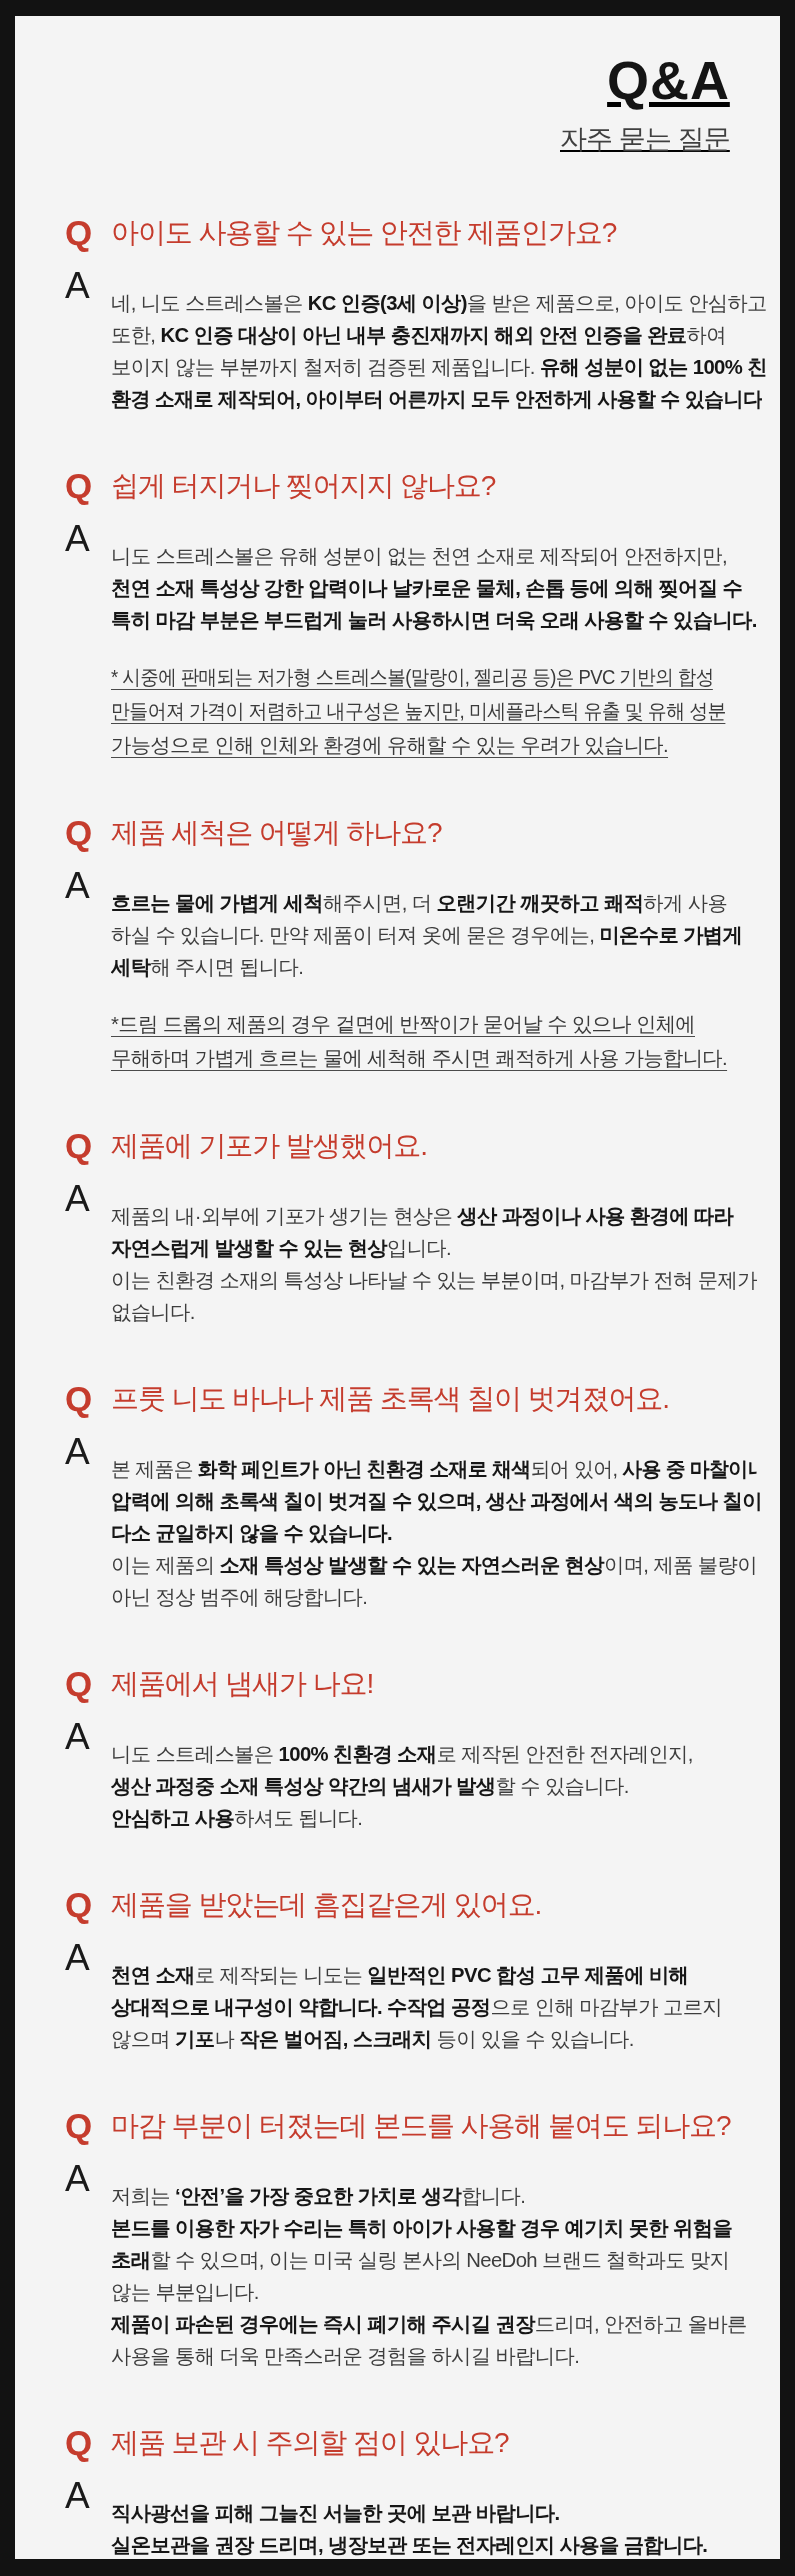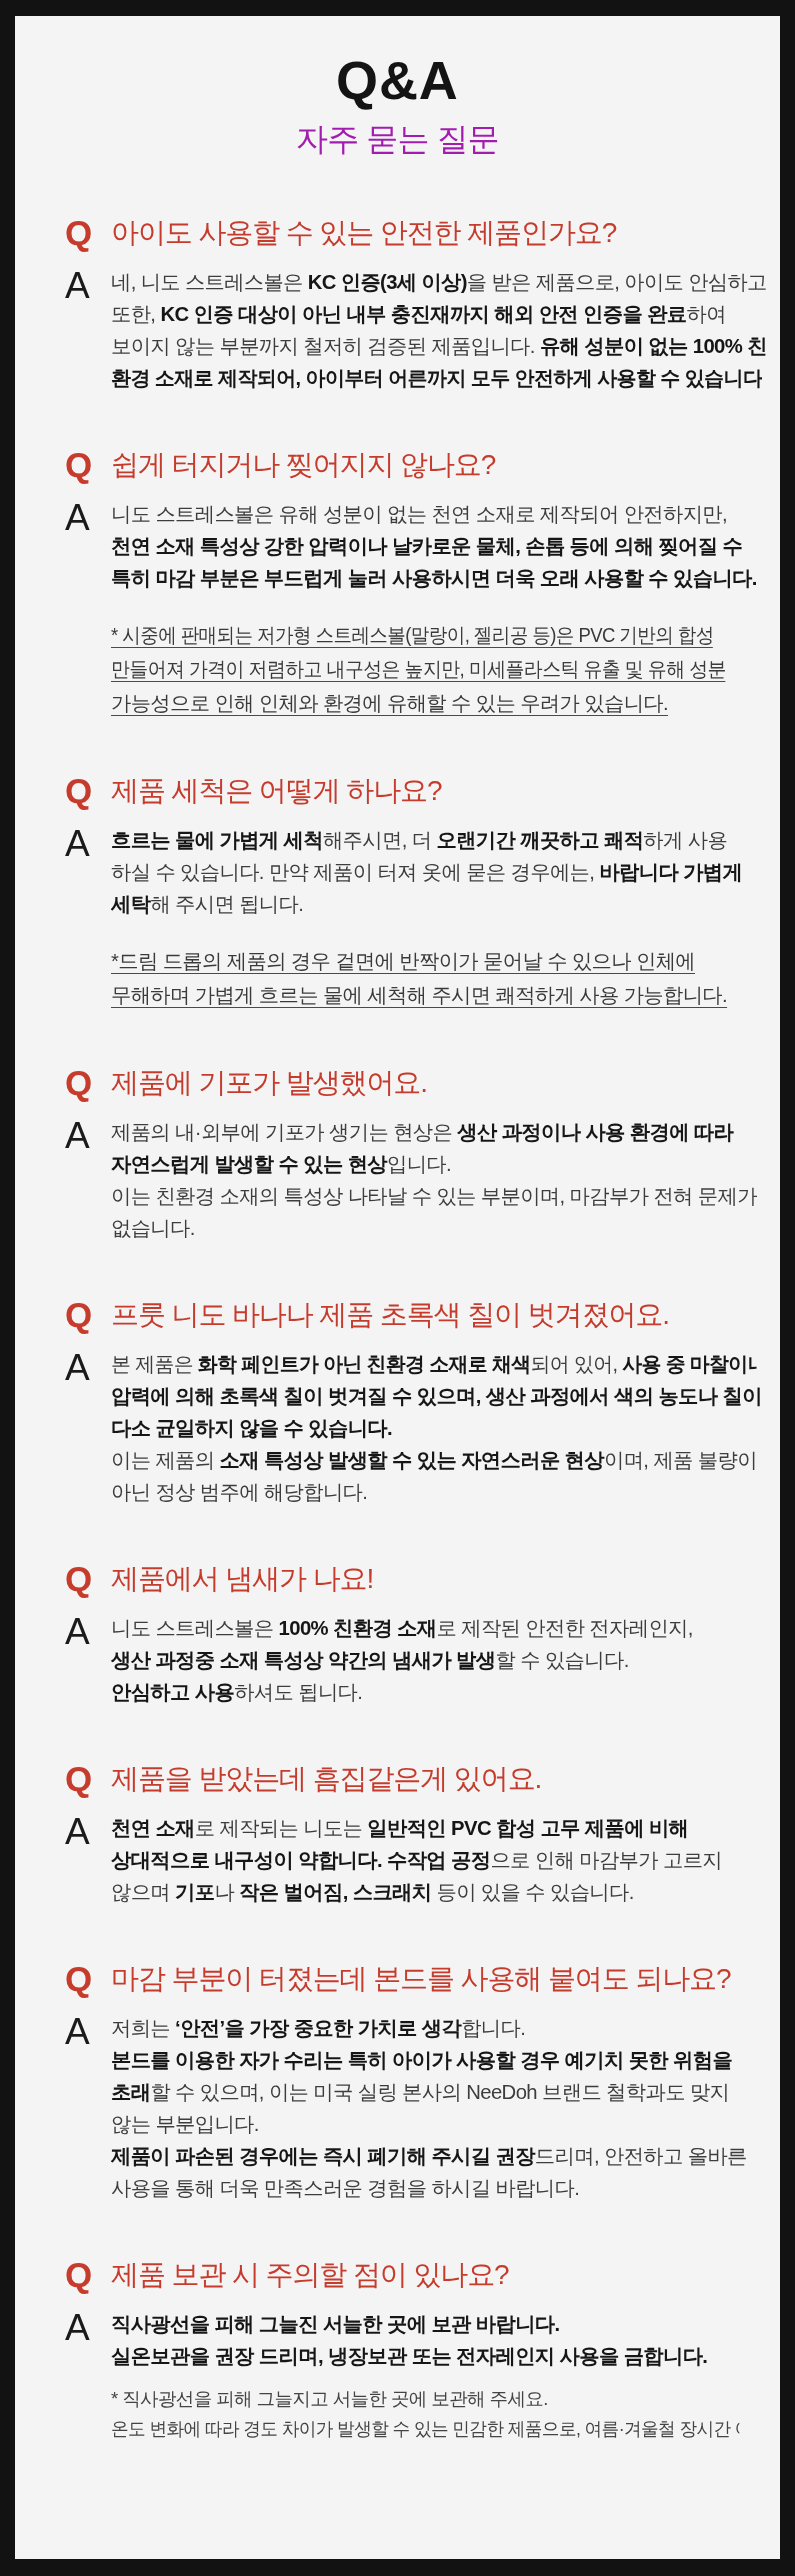--- a/index.html
+++ b/index.html
@@ -1,32 +1,32 @@
 <!DOCTYPE html>
 <html lang="ko" style="font-size:15px"><head>
 <meta charset="utf-8">
 <style>
   html,body{margin:0;padding:0;background:#121212;}
   .frame{width:795px;height:2576px;box-sizing:border-box;background:#121212;
          padding:15.7px 15px 16.6px 15px;margin:0 auto;}
   .page{background:#f4f4f4;width:100%;height:100%;box-sizing:border-box;
         padding:28px 9.2px 0 50px;overflow:hidden;
         font-family:"Liberation Sans","DejaVu Sans",sans-serif;}
-  .header{text-align:center;margin-right:41px;}
+  .header{text-align:right;margin-right:41px;text-decoration:underline;}
   .title{font-size:54px;line-height:72px;font-weight:800;color:#141414;letter-spacing:0.9px;}
-  .subtitle{font-size:32px;line-height:46px;font-weight:500;color:#a21caf;letter-spacing:-0.9px;}
+  .subtitle{font-size:27px;line-height:46px;font-weight:500;color:#404040;letter-spacing:-0.9px;}
   .sections{margin-top:52px;}
   .section{margin-bottom:52px;}
   .qrow,.arow{display:flex;align-items:flex-start;}
   .qlabel{flex:0 0 46px;font-size:35px;line-height:37px;font-weight:700;color:#c53c2d;}
   .qtext{font-size:28px;line-height:37px;font-weight:400;color:#c53c2d;
          letter-spacing:-1.1px;white-space:nowrap;}
   .arow{margin-top:15px;}
   .alabel{flex:0 0 46px;font-size:37px;line-height:39px;font-weight:400;color:#1a1a1a;}
-  .abody{min-width:0;flex:1;}
+  .abody{min-width:0;flex:1;margin-top:21px;}
   .line{font-size:20.3px;line-height:32px;color:#3d3d3d;letter-spacing:-0.6px;
         white-space:nowrap;overflow:hidden;}
   .line b{font-weight:800;color:#161616;}
   .note{margin-left:46px;margin-top:24px;}
   .nline{font-size:20.3px;line-height:34px;color:#3a3a3a;letter-spacing:-0.6px;
          white-space:nowrap;overflow:hidden;}
   .note.u .nline{text-decoration:underline;text-underline-offset:4.6px;
                  text-decoration-thickness:0.9px;text-decoration-color:#4a4a4a;}
   .note.small{margin-top:12px;}
   .note.small .nline{font-size:18.5px;line-height:30.5px;color:#444;}
@@ -79,21 +79,21 @@
 
   <div class="section">
     <div class="qrow">
       <div class="qlabel">Q</div>
       <div class="qtext">제품 세척은 어떻게 하나요?</div>
     </div>
     <div class="arow">
       <div class="alabel">A</div>
       <div class="abody">
               <div class="line"><b>흐르는 물에 가볍게 세척</b><span>해주시면, 더 </span><b>오랜기간 깨끗하고 쾌적</b><span>하게 사용</span></div>
-              <div class="line"><span>하실 수 있습니다. 만약 제품이 터져 옷에 묻은 경우에는, </span><b>바랍니다 가볍게</b></div>
+              <div class="line"><span>하실 수 있습니다. 만약 제품이 터져 옷에 묻은 경우에는, </span><b>미온수로 가볍게</b></div>
               <div class="line"><b>세탁</b><span>해 주시면 됩니다.</span></div>
             </div>
     </div>
   <div class="note u">
             <div class="nline">*드림 드롭의 제품의 경우 겉면에 반짝이가 묻어날 수 있으나 인체에</div>
             <div class="nline">무해하며 가볍게 흐르는 물에 세척해 주시면 쾌적하게 사용 가능합니다.</div>
           </div>
         </div>
 
   <div class="section">

